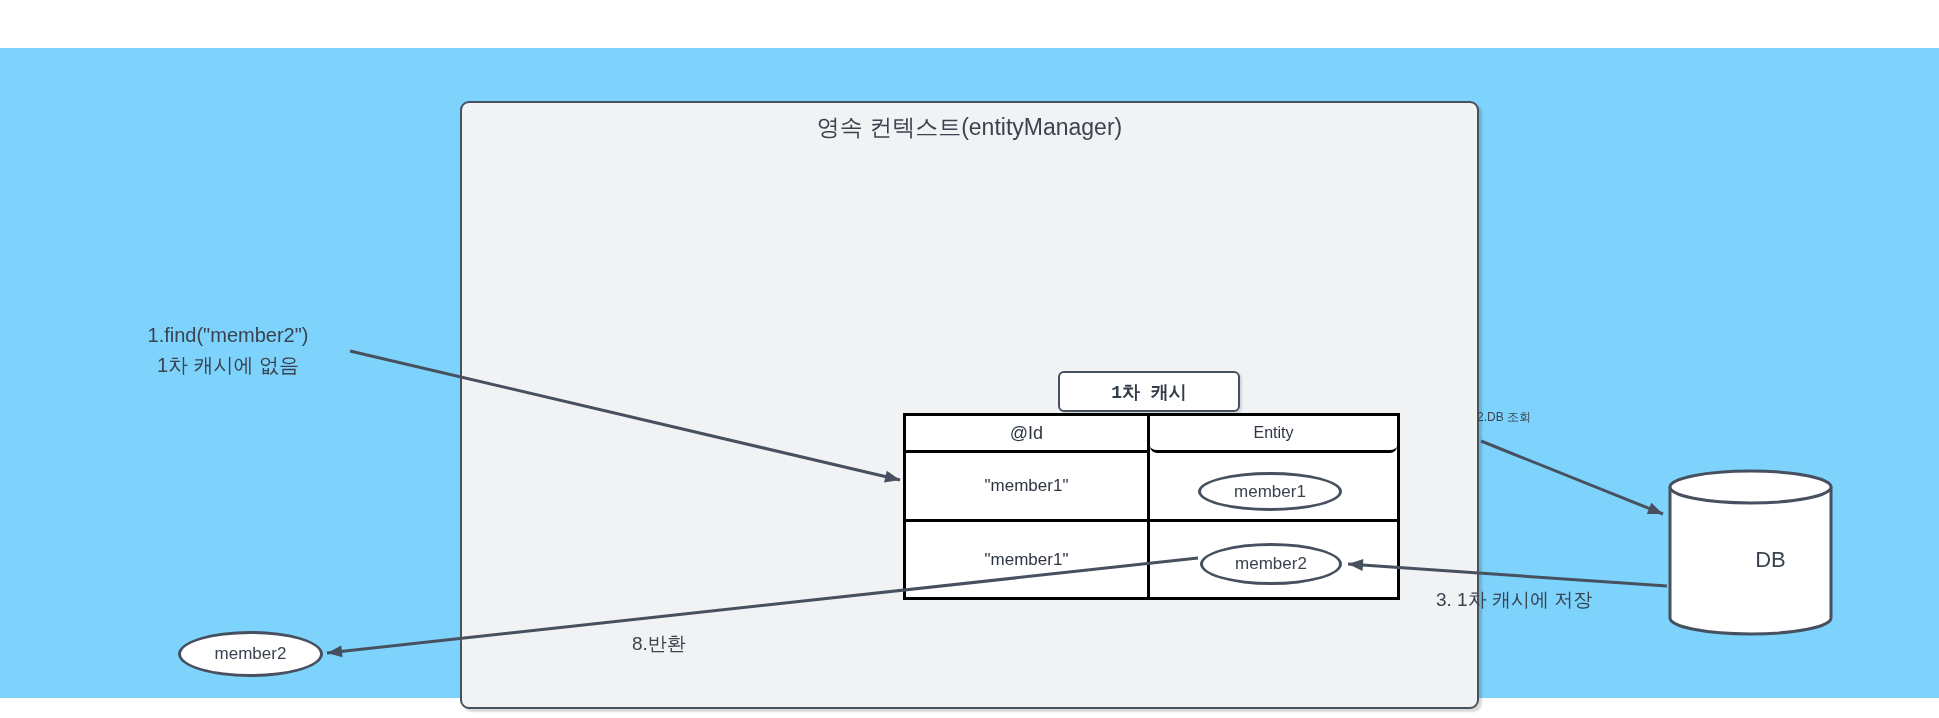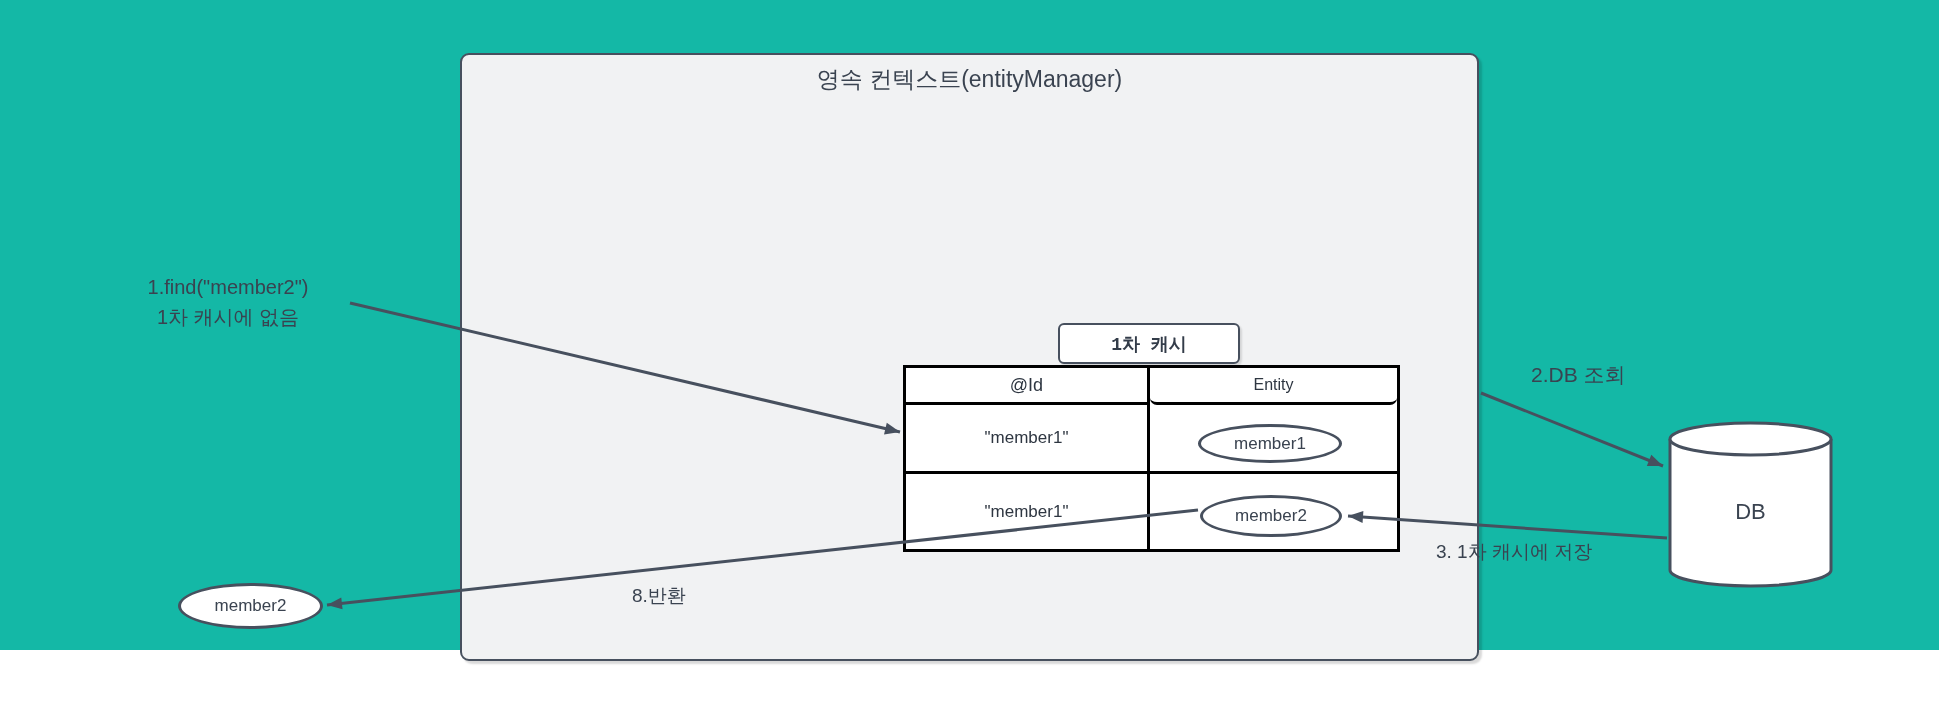--- a/index.html
+++ b/index.html
@@ -1,21 +1,21 @@
 <!DOCTYPE html>
 <html><head>
 <meta charset="utf-8">
 <style>
   html,body{margin:0;padding:0;background:#ffffff;}
   body{
     width:1939px;height:718px;overflow:hidden;
     font-family:"Liberation Sans","DejaVu Sans",sans-serif;
     color:#3a4350;
   }
-  .stage{position:relative;width:1939px;height:650px;background:#14b8a6;}
+  .stage{position:relative;width:1939px;height:650px;background:#7dd3fc;margin-top:48px;}
 
   
   .context-box{
     position:absolute;left:460px;top:53px;width:1019px;height:608px;
     background:#f1f2f3;border:2.5px solid #47505e;border-radius:9px;
     box-sizing:border-box;box-shadow:3px 3px 2px rgba(0,0,0,0.15);
   }
   .context-title{
     position:absolute;left:460px;top:64px;width:1019px;
     text-align:center;font-size:23px;color:#3a4350;
@@ -51,28 +51,28 @@
     box-sizing:border-box;display:flex;align-items:center;justify-content:center;
     font-size:17px;color:#3a4350;z-index:2;
   }
   .ellipse-m1{left:1198px;top:424px;width:144px;height:39px;}
   .ellipse-m2{left:1200px;top:495px;width:142px;height:42px;}
   .ellipse-result{left:178px;top:583px;width:145px;height:46px;}
 
   
   .step{position:absolute;white-space:nowrap;color:#3a4350;}
   .step1{left:95px;top:272px;width:266px;text-align:center;font-size:20px;line-height:30px;white-space:normal;}
-  .step2{left:1531px;top:361px;font-size:21px;}
+  .step2{left:1477px;top:361px;font-size:12px;}
   .step3{left:1436px;top:539px;font-size:19px;}
   .step4{left:632px;top:583px;font-size:19px;}
 
   
   .db-label{
     position:absolute;left:1670px;top:499px;width:161px;text-align:center;
-    font-size:22px;color:#3a4350;z-index:2;
+    font-size:22px;color:#3a4350;z-index:2;padding-left:20px;
   }
 
   svg.overlay{position:absolute;left:0;top:0;z-index:3;pointer-events:none;}
   svg.shapes{position:absolute;left:0;top:0;z-index:1;pointer-events:none;}
 </style>
 </head>
 <body>
 
 <div class="stage">
 

